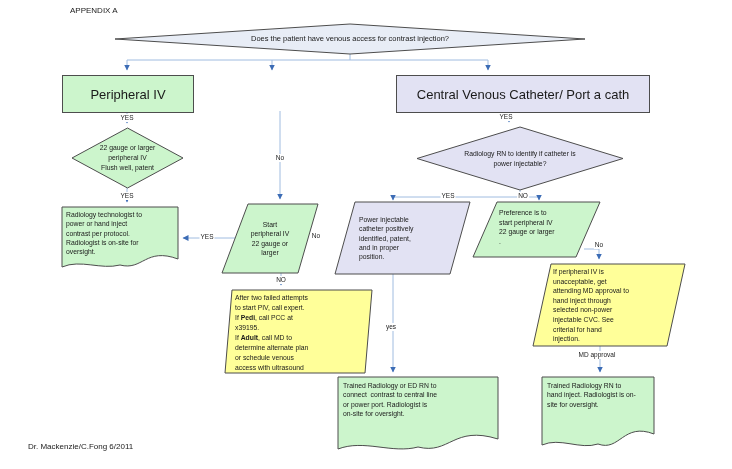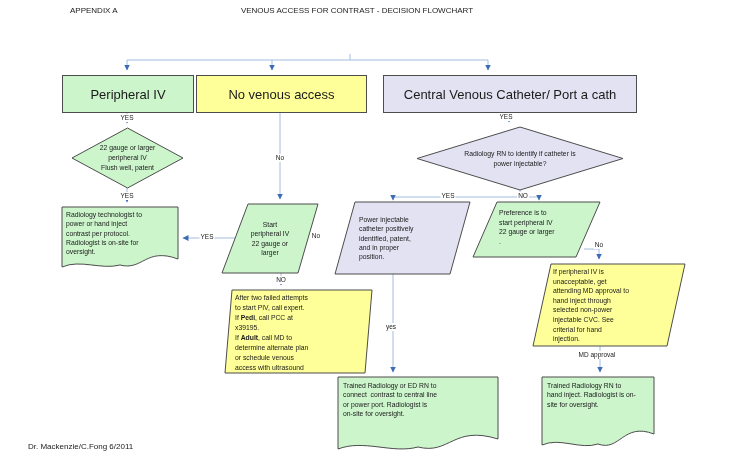--- a/index.html
+++ b/index.html
@@ -59,30 +59,32 @@
       <path d="M520,190 V197"></path>
       <path d="M393,197 H539"></path>
       <path d="M393,196 V200" marker-end="url(#ah)"></path>
       <path d="M539,196 V200" marker-end="url(#ah)"></path>
       <path d="M584,249 H599 V259" marker-end="url(#ah)"></path>
       <path d="M600,346 V372" marker-end="url(#ah)"></path>
     </g>
   </svg>
 
   <div class="header-text" id="appendix">APPENDIX A</div>
-  <div class="header-text" id="title">VENOUS ACCESS FOR CONTRAST - DECISION FLOWCHART</div>
-
+
+  <div class="node" style="left:115px;top:24px;width:470px;height:30px">
+    <svg width="470" height="30">
+        <polygon class="shape fill-blue" points="235,0 470,15 235,30 0,15"></polygon>
+      </svg>
+    <div class="txt center" style="font-size:7.5px">Does the patient have venous access for contrast injection?</div>
+  </div>
 
   <div class="box bg-green" style="left:62px;top:75px;width:130px;height:36px">
     <span class="boxlabel">Peripheral IV</span>
   </div>
-  <div class="box bg-yellow" style="left:196px;top:75px;width:169px;height:36px">
-    <span class="boxlabel">No venous access</span>
-  </div>
-  <div class="box bg-lav" style="left:383px;top:75px;width:252px;height:36px">
+  <div class="box bg-lav" style="left:396px;top:75px;width:252px;height:36px">
     <span class="boxlabel">Central Venous Catheter/ Port a cath</span>
   </div>
 
   <div class="node" style="left:72px;top:128px;width:111px;height:60px">
     <svg width="111" height="60">
         <polygon class="shape fill-green" points="55.5,0 111,30 55.5,60 0,30"></polygon>
       </svg>
     <div class="txt center" style="line-height:10px">22 gauge or larger
 peripheral IV
 Flush well, patent</div>

